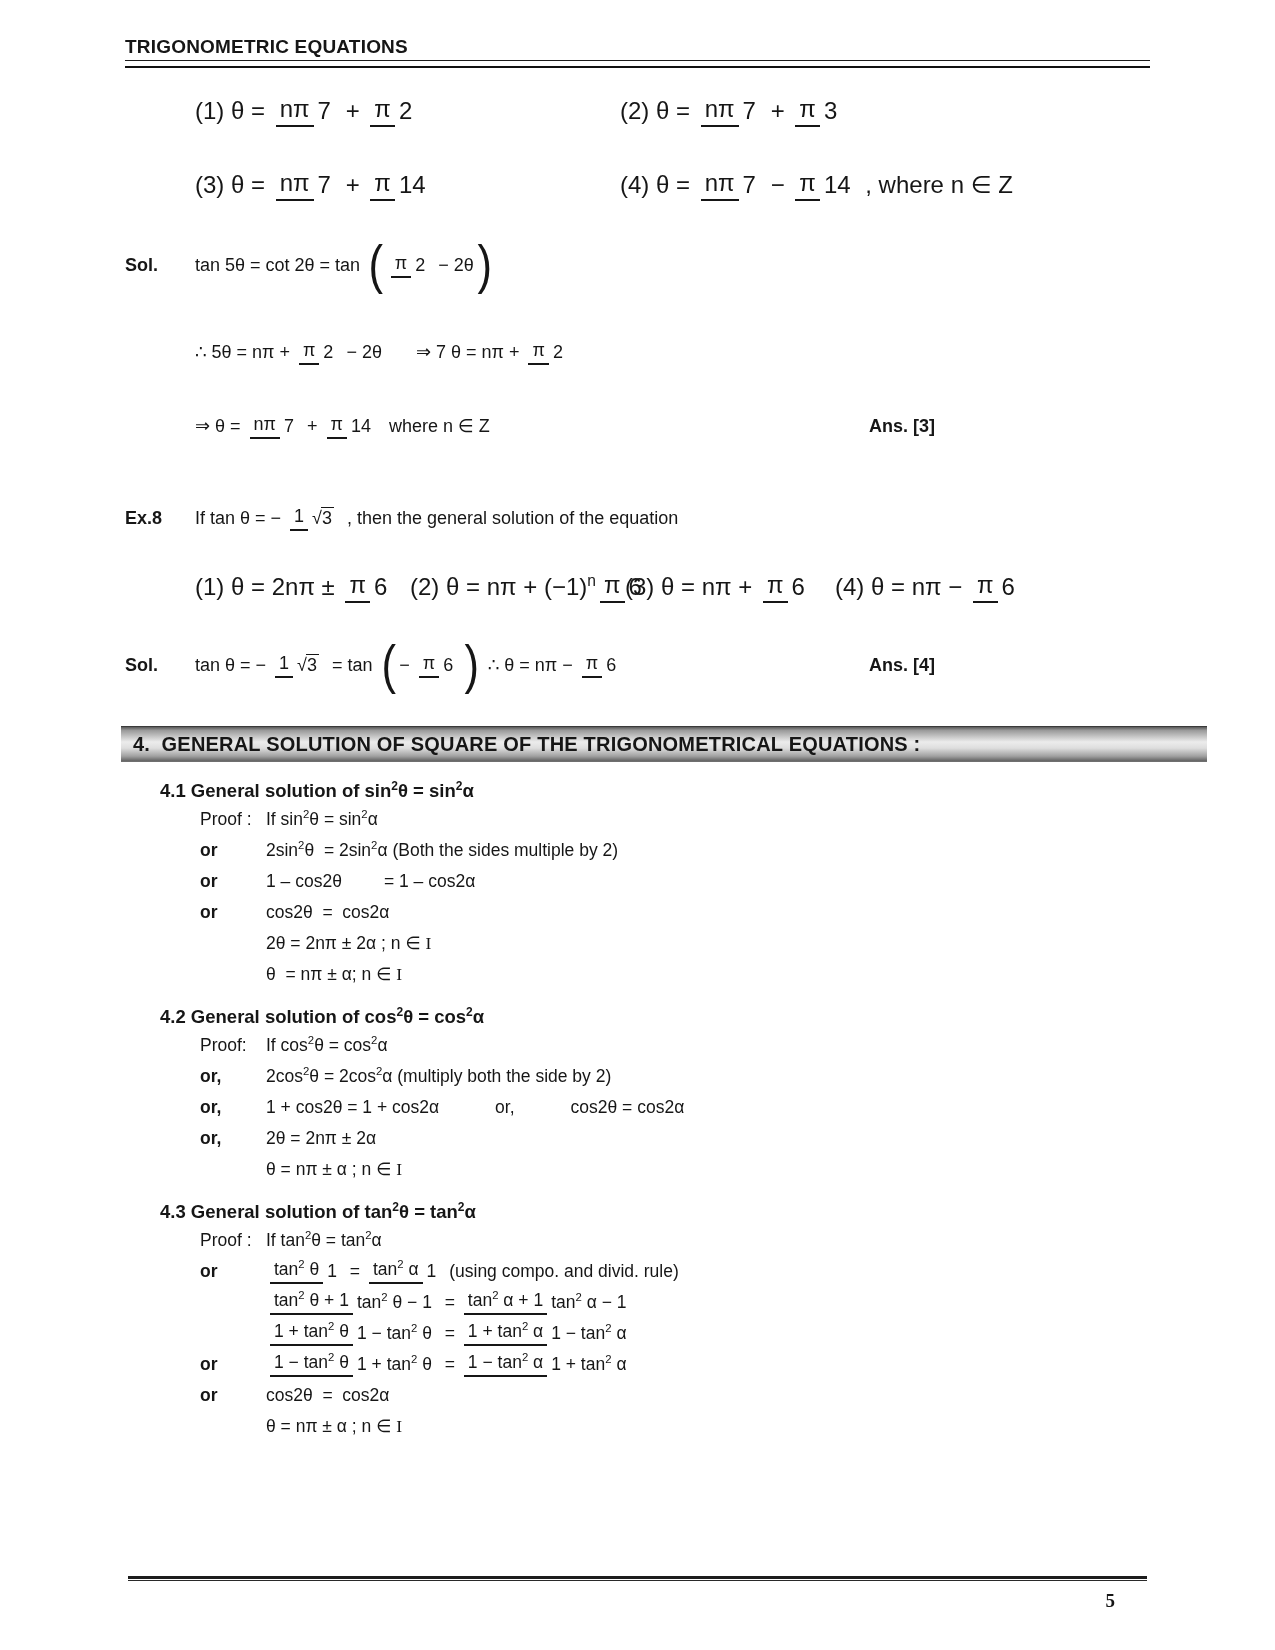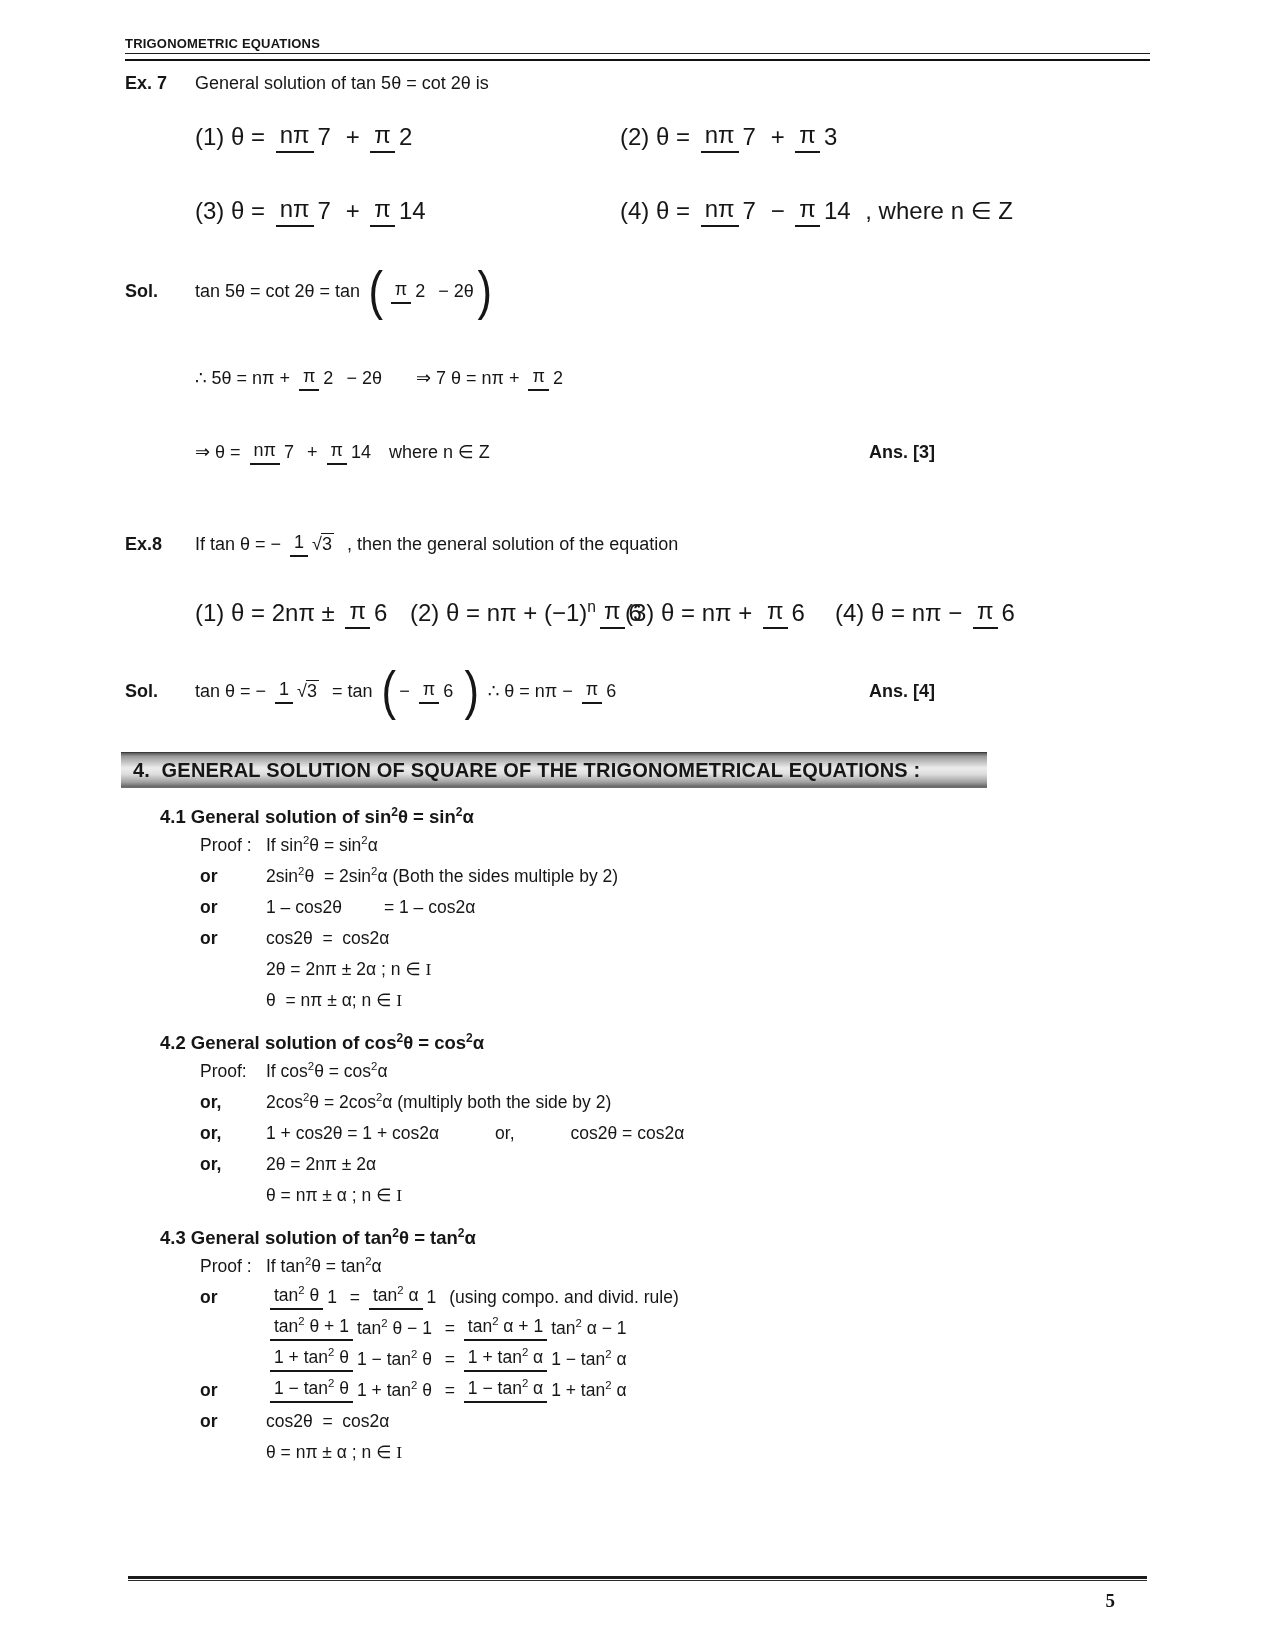--- a/index.html
+++ b/index.html
@@ -8,21 +8,21 @@
     width:1275px;height:1650px;
     background:#ffffff;
     font-family:"Liberation Sans","DejaVu Sans",sans-serif;
     color:#161616;
     overflow:hidden;
     margin:0 auto;
   }
   .content{padding:36px 125px 0 125px;box-sizing:border-box;}
 
   
-  .doc-header-title{font-weight:bold;font-size:13px;letter-spacing:.2px;}
+  .doc-header-title{font-weight:bold;font-size:19px;letter-spacing:.2px;}
   .header-rules{margin-top:2px;height:5px;border-top:1.5px solid #1c1c1c;border-bottom:2.5px solid #111;}
 
   
   .math{display:inline-flex;align-items:center;white-space:nowrap;}
   .run{white-space:pre;}
   .msup{font-size:65%;vertical-align:super;line-height:0;}
   .mgap{display:inline-block;}
   .mserif{font-family:"Liberation Serif",serif;}
   .frac{display:inline-flex;flex-direction:row;text-align:center;margin:0 4px;vertical-align:middle;}
   .frac .num{display:block;border-bottom:2px solid #161616;padding:0 4px 2px;}
@@ -46,21 +46,21 @@
   .sol-first{margin-top:10px;min-height:82px;}
   .indent-line{display:flex;align-items:center;padding-left:70px;font-size:18px;}
   .line2{margin-top:14px;min-height:64px;}
   .line3{margin-top:10px;min-height:64px;}
   .with-ans .ans{margin-left:auto;margin-right:215px;font-weight:bold;font-size:18px;}
   .ex8-q{margin-top:24px;min-height:72px;}
   .sol8{margin-top:8px;min-height:82px;}
 
   
   .section-band{
-    margin-top:20px;margin-left:-4px;width:866px;height:36px;
+    margin-top:20px;margin-left:-4px;width:1086px;height:36px;
     box-sizing:border-box;display:flex;align-items:center;padding-left:12px;
     background:linear-gradient(180deg,#585858 0%,#9a9a9a 10%,#ececec 44%,#dedede 62%,#a0a0a0 86%,#636363 100%);
     border-top:1px solid #3a3a3a;border-bottom:1px solid #6f6f6f;
   }
   .section-band span{font-weight:bold;font-size:20px;white-space:pre;letter-spacing:.2px;}
 
   
   .sub-heading{display:flex;align-items:flex-end;padding-left:35px;margin-top:14px;font-weight:bold;font-size:18.5px;min-height:26px;}
   .proof-rows{margin-top:4px;}
   .proof-row{display:flex;align-items:center;padding-left:75px;margin:4px 0;min-height:27px;font-size:17.5px;}
@@ -75,24 +75,20 @@
 <body>
 
 <div class="page">
   <div class="content">
 
     <div class="doc-header">
       <div class="doc-header-title">TRIGONOMETRIC EQUATIONS</div>
       <div class="header-rules"></div>
     </div>
 
-    <div class="ex-row ex7-q">
-      <span class="lead-label">Ex. 7</span>
-      <span class="q-text">General solution of tan 5θ = cot 2θ is</span>
-    </div>
 
     <div class="opt-grid opt-grid-2col">
         <span class="math option">
           <span class="run"><span>(1) θ = </span></span>
           <span class="frac">
             <span class="num"><span class="run"><span>nπ</span></span></span>
             <span class="den"><span class="run"><span>7</span></span></span>
           </span>
           <span class="run"><span> + </span></span>
           <span class="frac">

